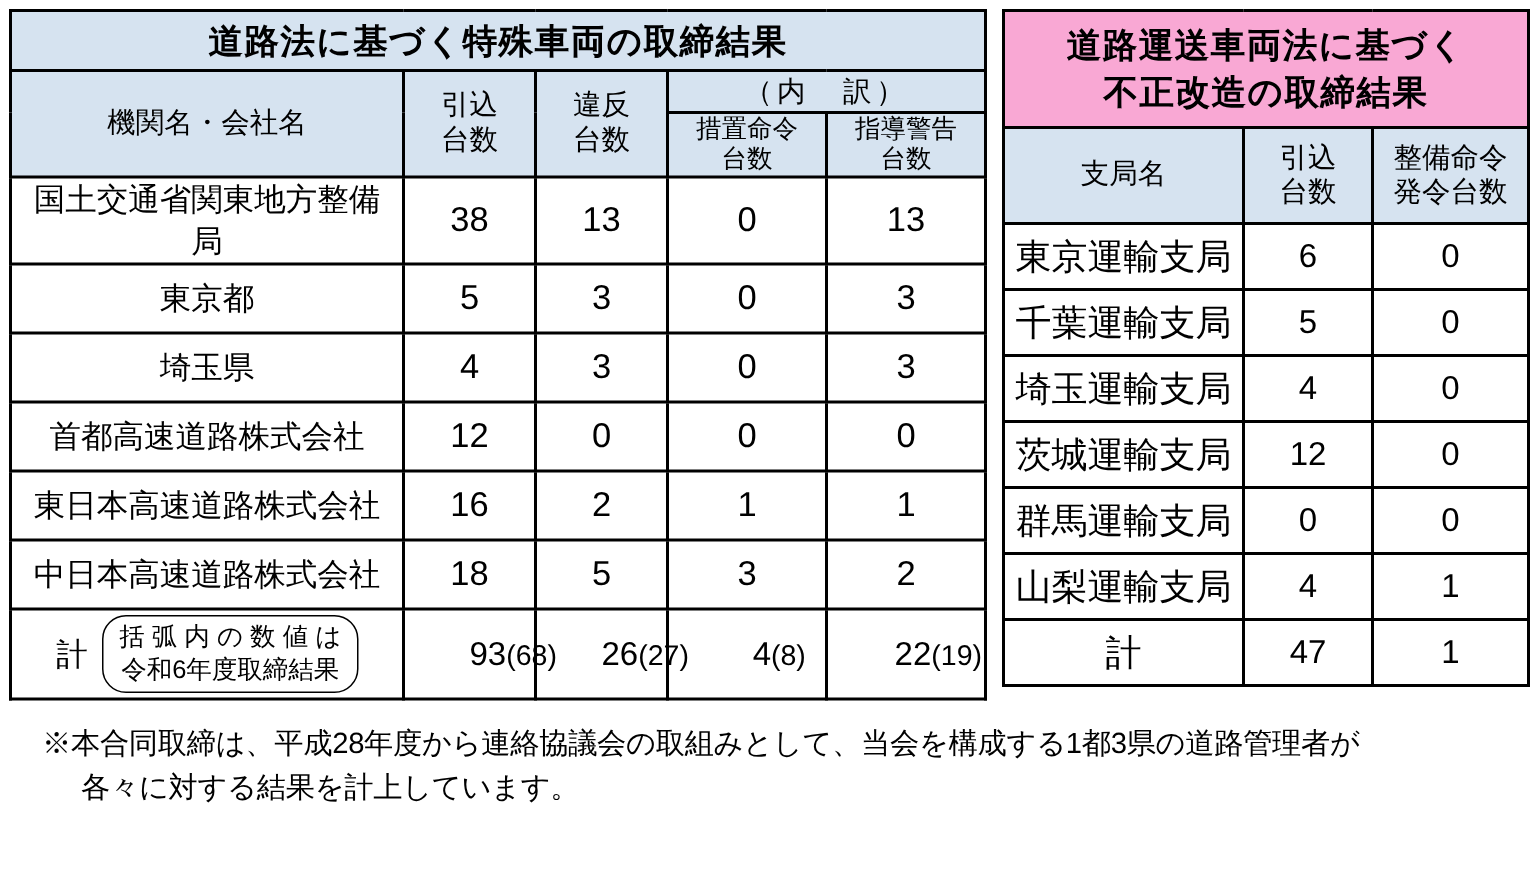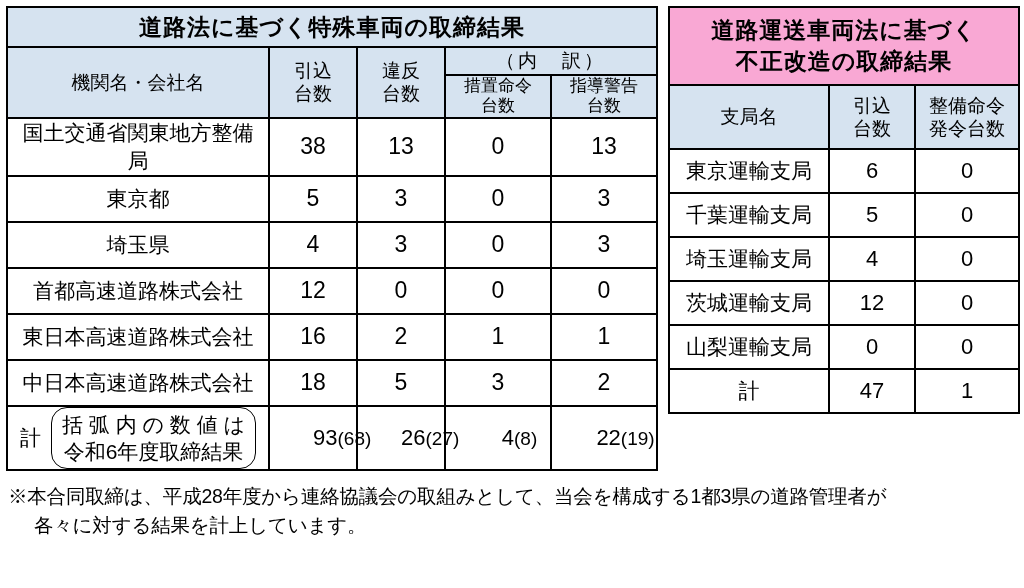--- a/index.html
+++ b/index.html
@@ -105,58 +105,59 @@
     gap: 8px;
   }
   .total-label {
     font-size: 21px;
     letter-spacing: 2px;
   }
   .note-box {
     border: 1.5px solid #000000;
     border-radius: 16px;
     padding: 3px 10px;
-    font-size: 21px;
+    font-size: 17px;
     line-height: 1.3;
     letter-spacing: 0px;
     white-space: nowrap;
   }
   .num-paren {
     font-size: 22px;
     padding-left: 43px;
   }
   .num-paren .small {
     font-size: 19px;
   }
   
   .r-hdr {
     background: #d6e3f0;
     font-size: 19px;
     line-height: 1.22;
   }
   .r-name {
-    font-size: 21px;
+    font-size: 24px;
     height: 42px;
   }
   .r-num {
     font-size: 22px;
     height: 42px;
   }
   
   .notes {
     position: absolute;
     left: 8px;
     top: 482px;
     width: 1008px;
     font-size: 19.5px;
     line-height: 1.5;
     letter-spacing: -0.2px;
   }
   .note-line {
     white-space: nowrap;
+    margin-left: 20px;
   }
   .note-indent {
     padding-left: 26px;
   }
 </style>
 </head>
 <body>
 
 <div class="page">
 
@@ -306,23 +307,28 @@
           <td class="r-name">埼玉運輸支局</td>
           <td class="r-num">4</td>
           <td class="r-num">0</td>
         </tr>
         <tr>
           <td class="r-name">茨城運輸支局</td>
           <td class="r-num">12</td>
           <td class="r-num">0</td>
         </tr>
         <tr>
+          <td class="r-name">群馬運輸支局</td>
+          <td class="r-num">0</td>
+          <td class="r-num">0</td>
+        </tr>
+        <tr>
           <td class="r-name">山梨運輸支局</td>
-          <td class="r-num">0</td>
-          <td class="r-num">0</td>
+          <td class="r-num">4</td>
+          <td class="r-num">1</td>
         </tr>
         <tr>
           <td class="r-name">計</td>
           <td class="r-num">47</td>
           <td class="r-num">1</td>
         </tr>
       </tbody>
     </table>
   </div>
 

